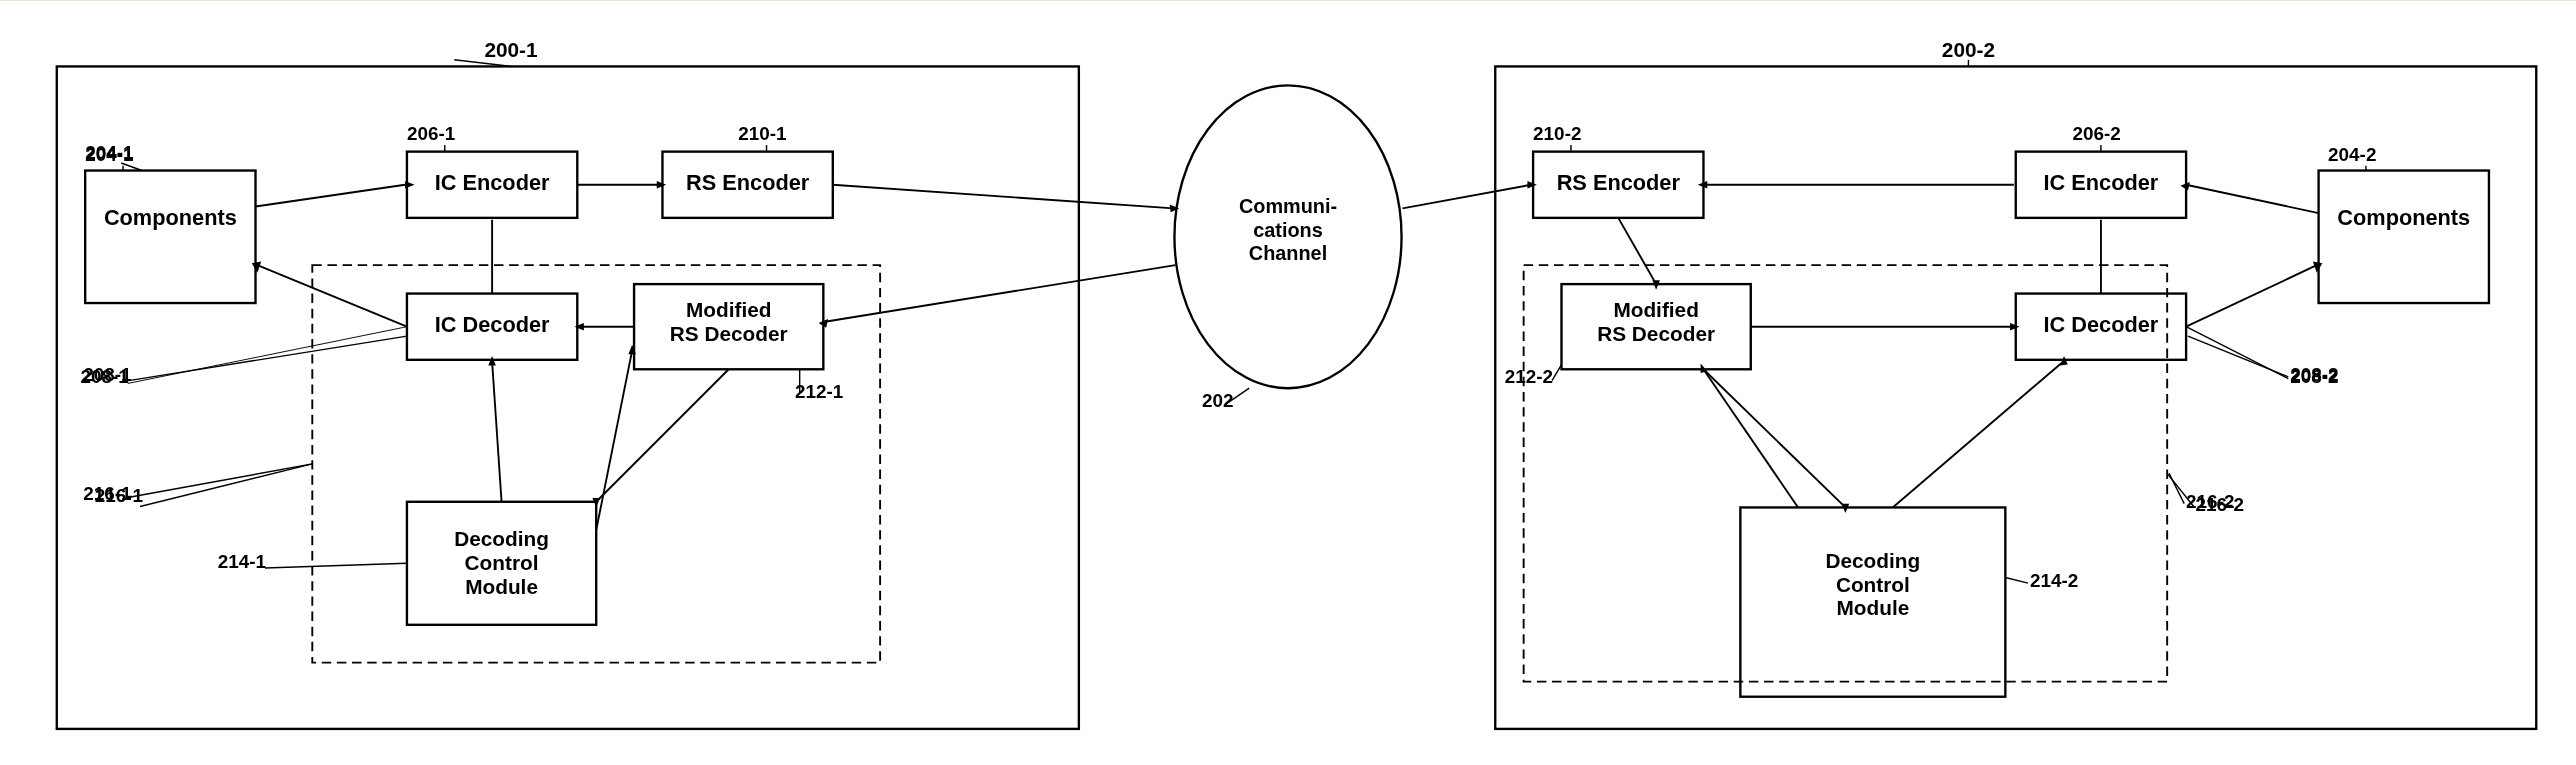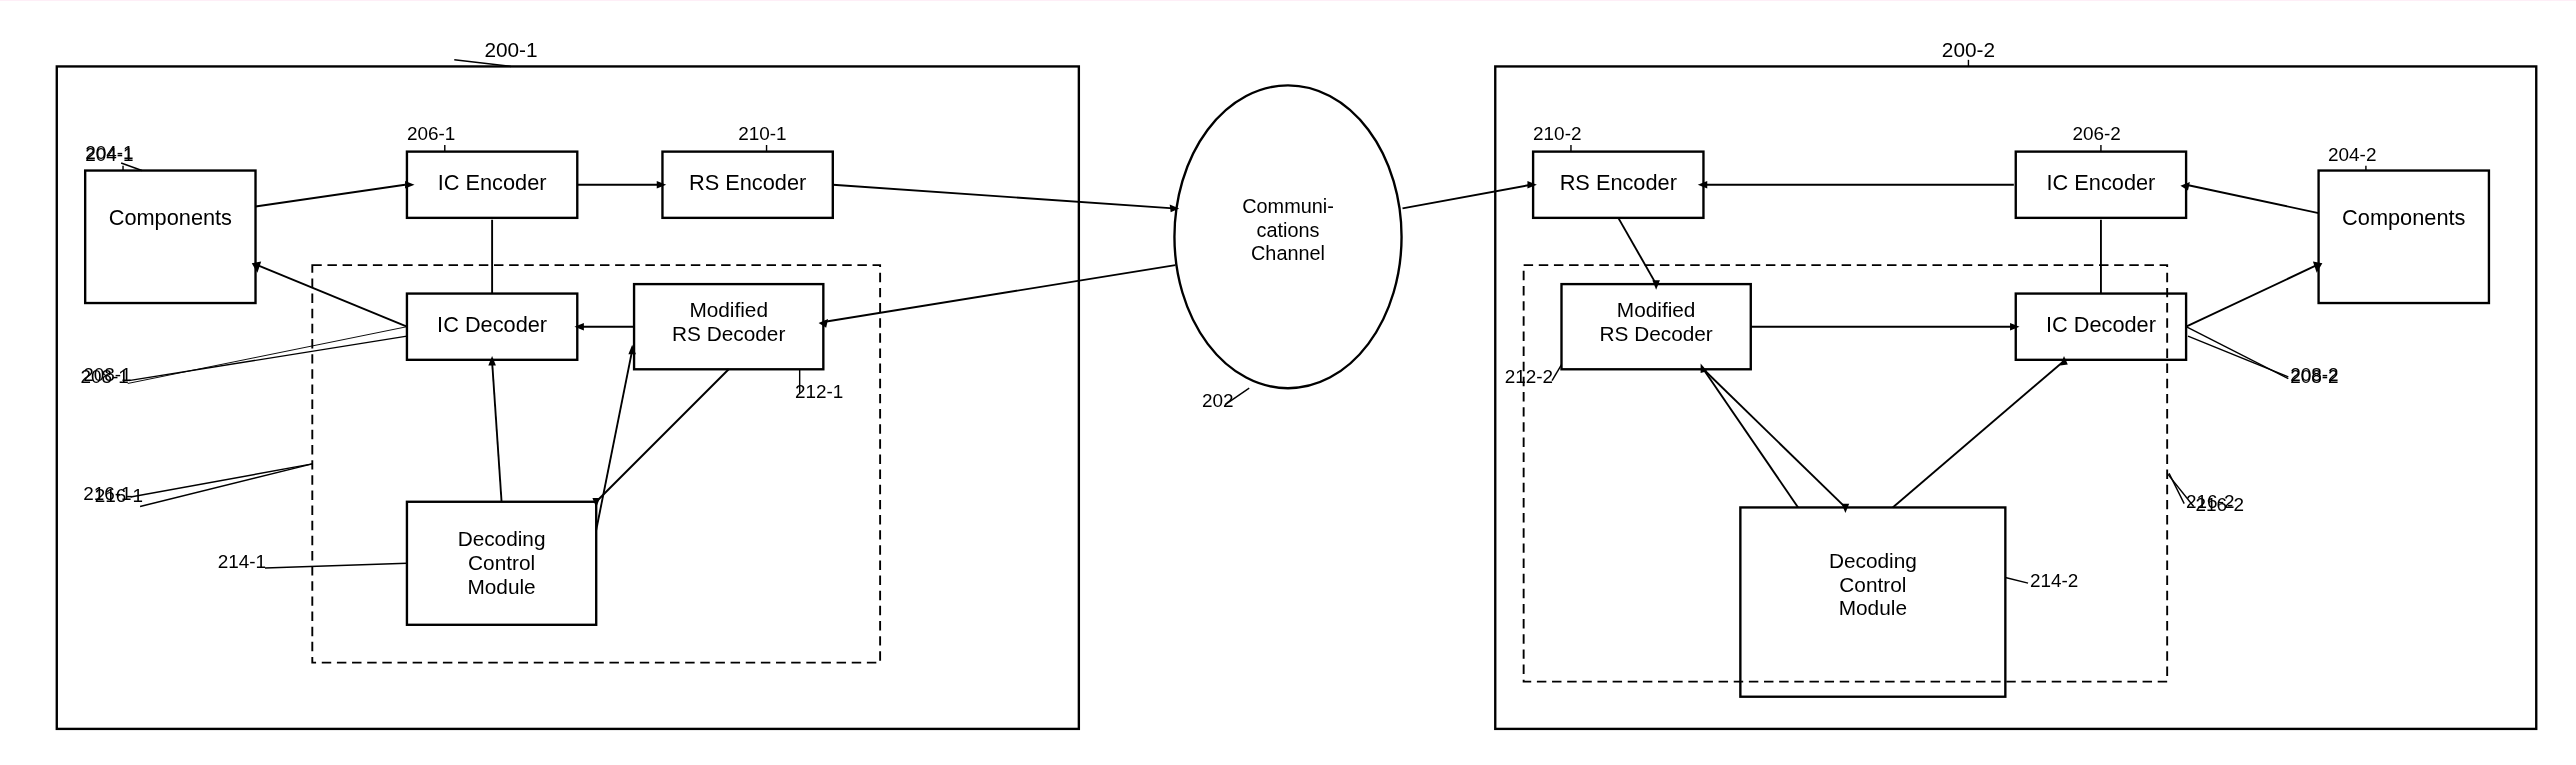--- a/index.html
+++ b/index.html
@@ -8,21 +8,22 @@
       font-family: Arial, sans-serif;
       width: 2576px;
       height: 766px;
       overflow: hidden;
       position: relative;
     }
     .diagram-container {
       width: 2576px;
       height: 550px;
       position: relative;
-      background: #f9a8d4;
+      background: #4d7c0f;
+      font-weight: bold;
     }
     svg {
       position: absolute;
       top: 0;
       left: 0;
       width: 2576px;
       height: 766px;
     }
   </style>
 </head>

